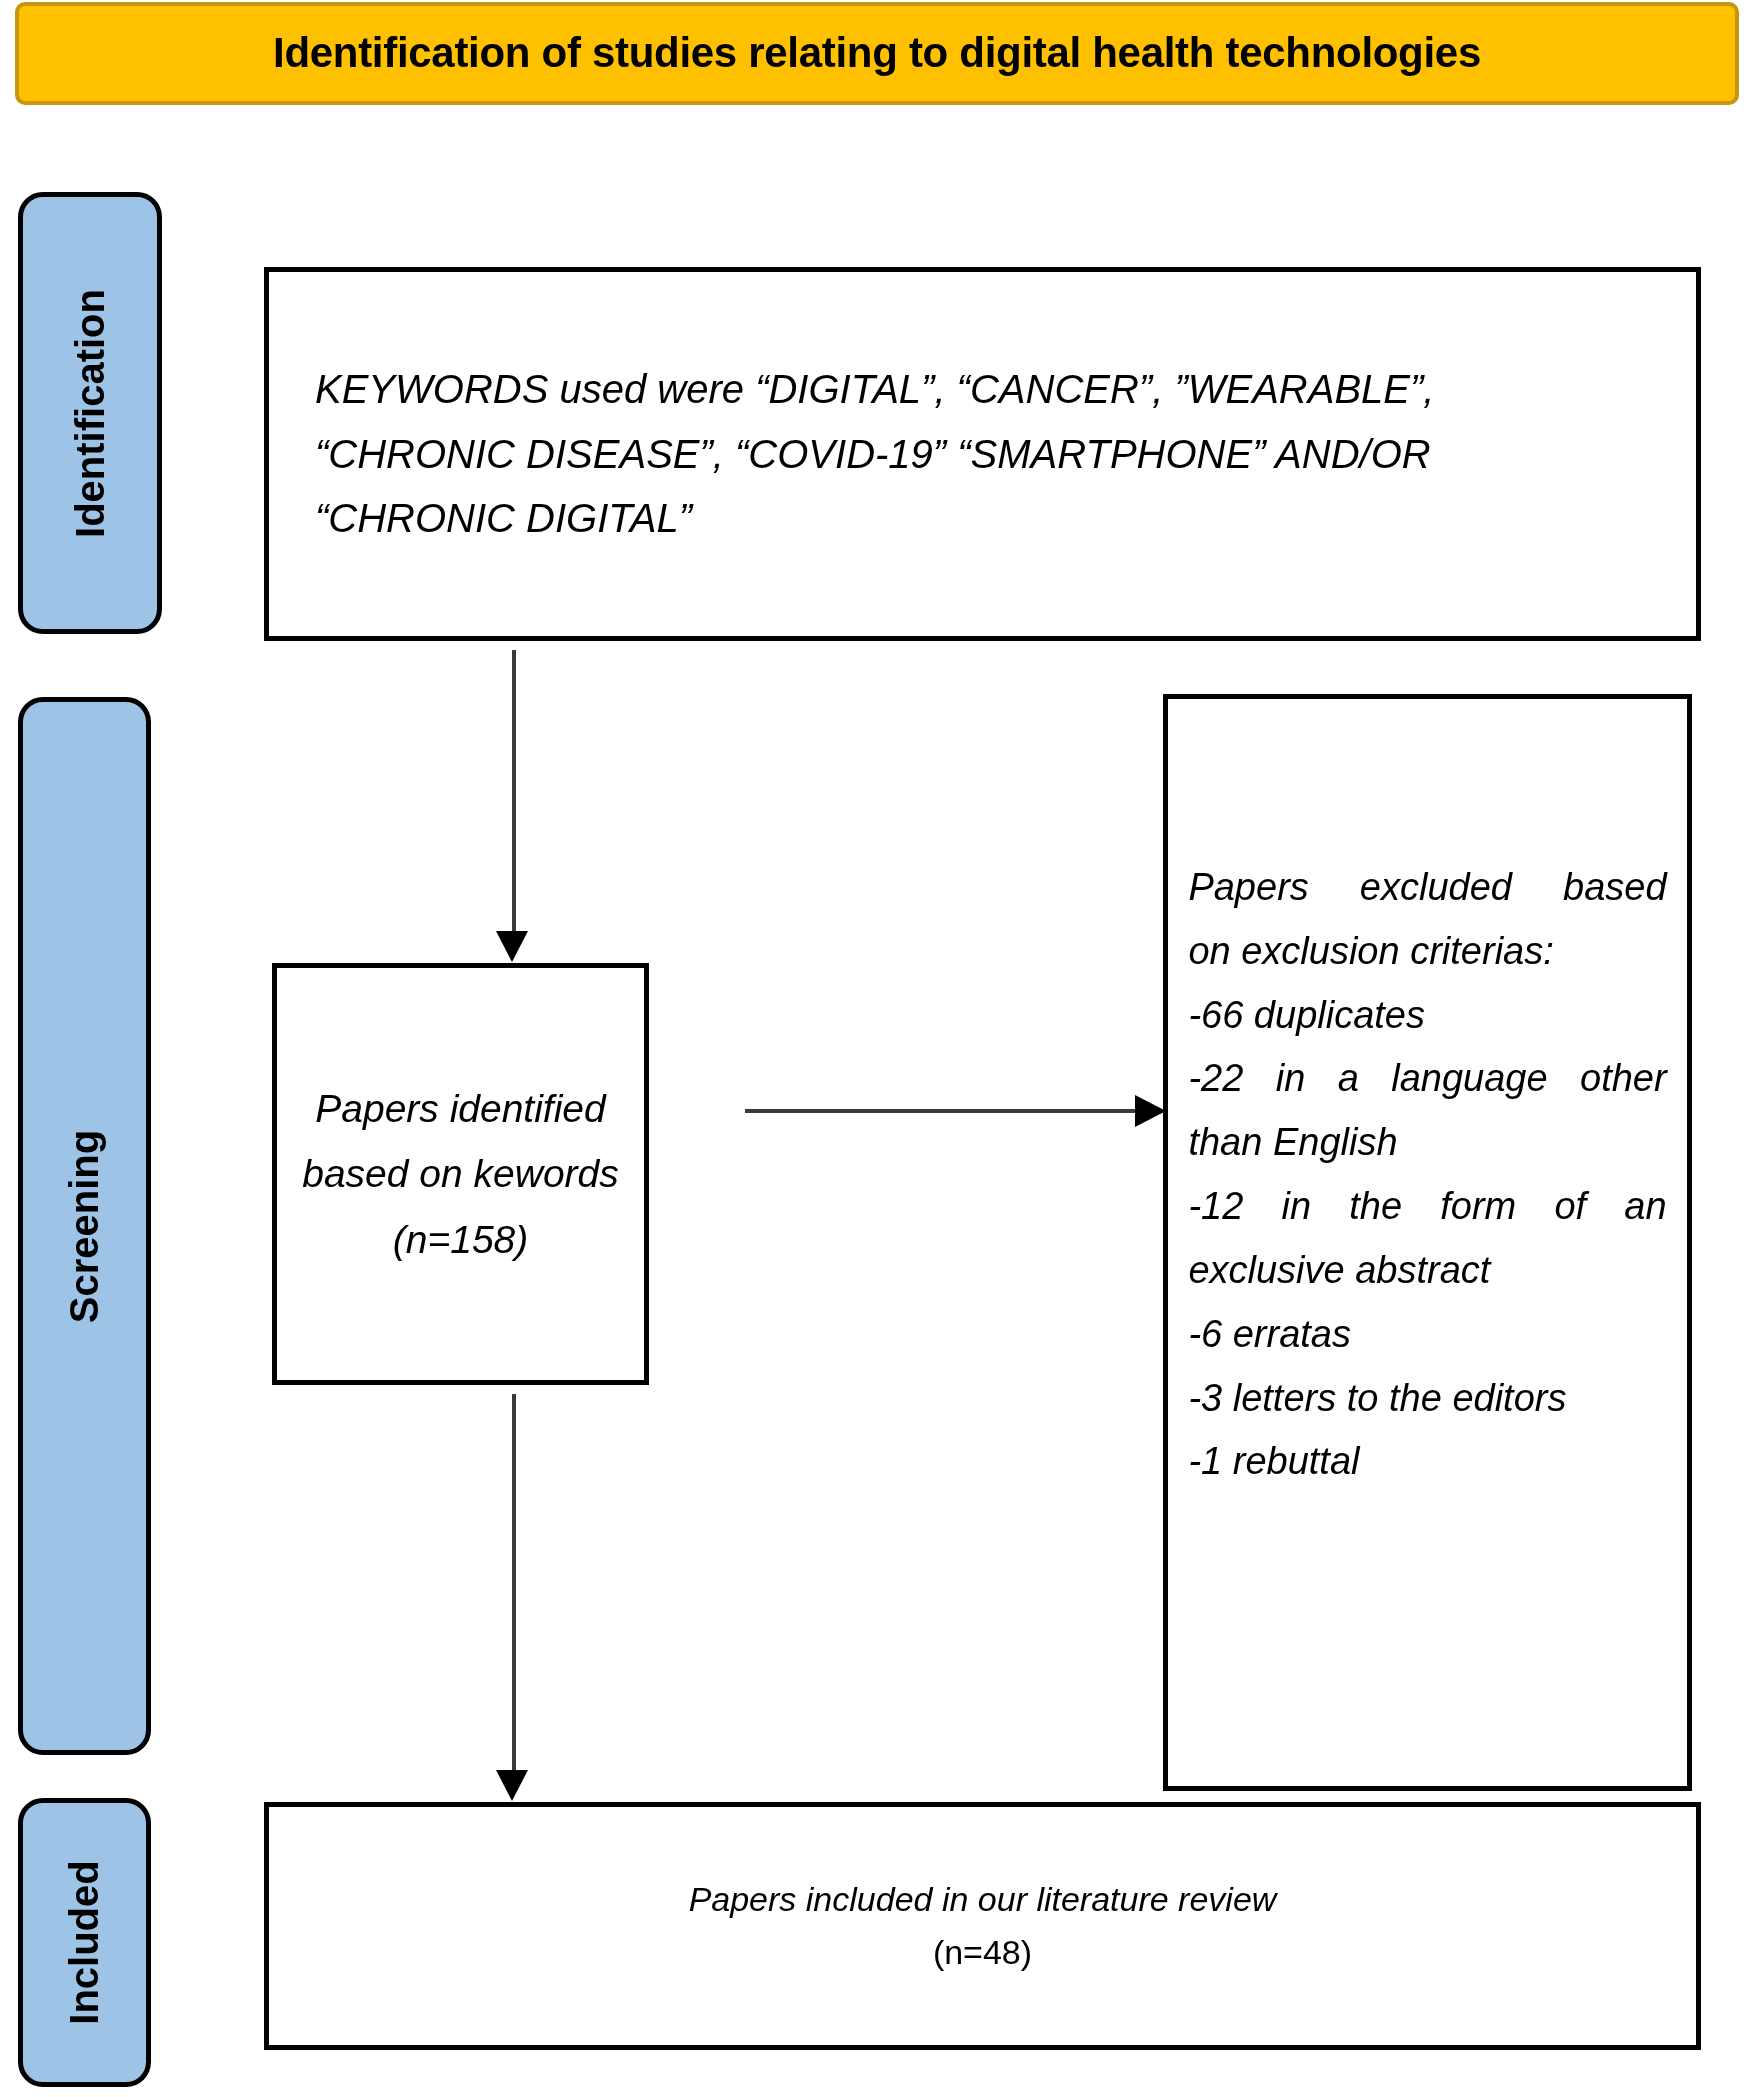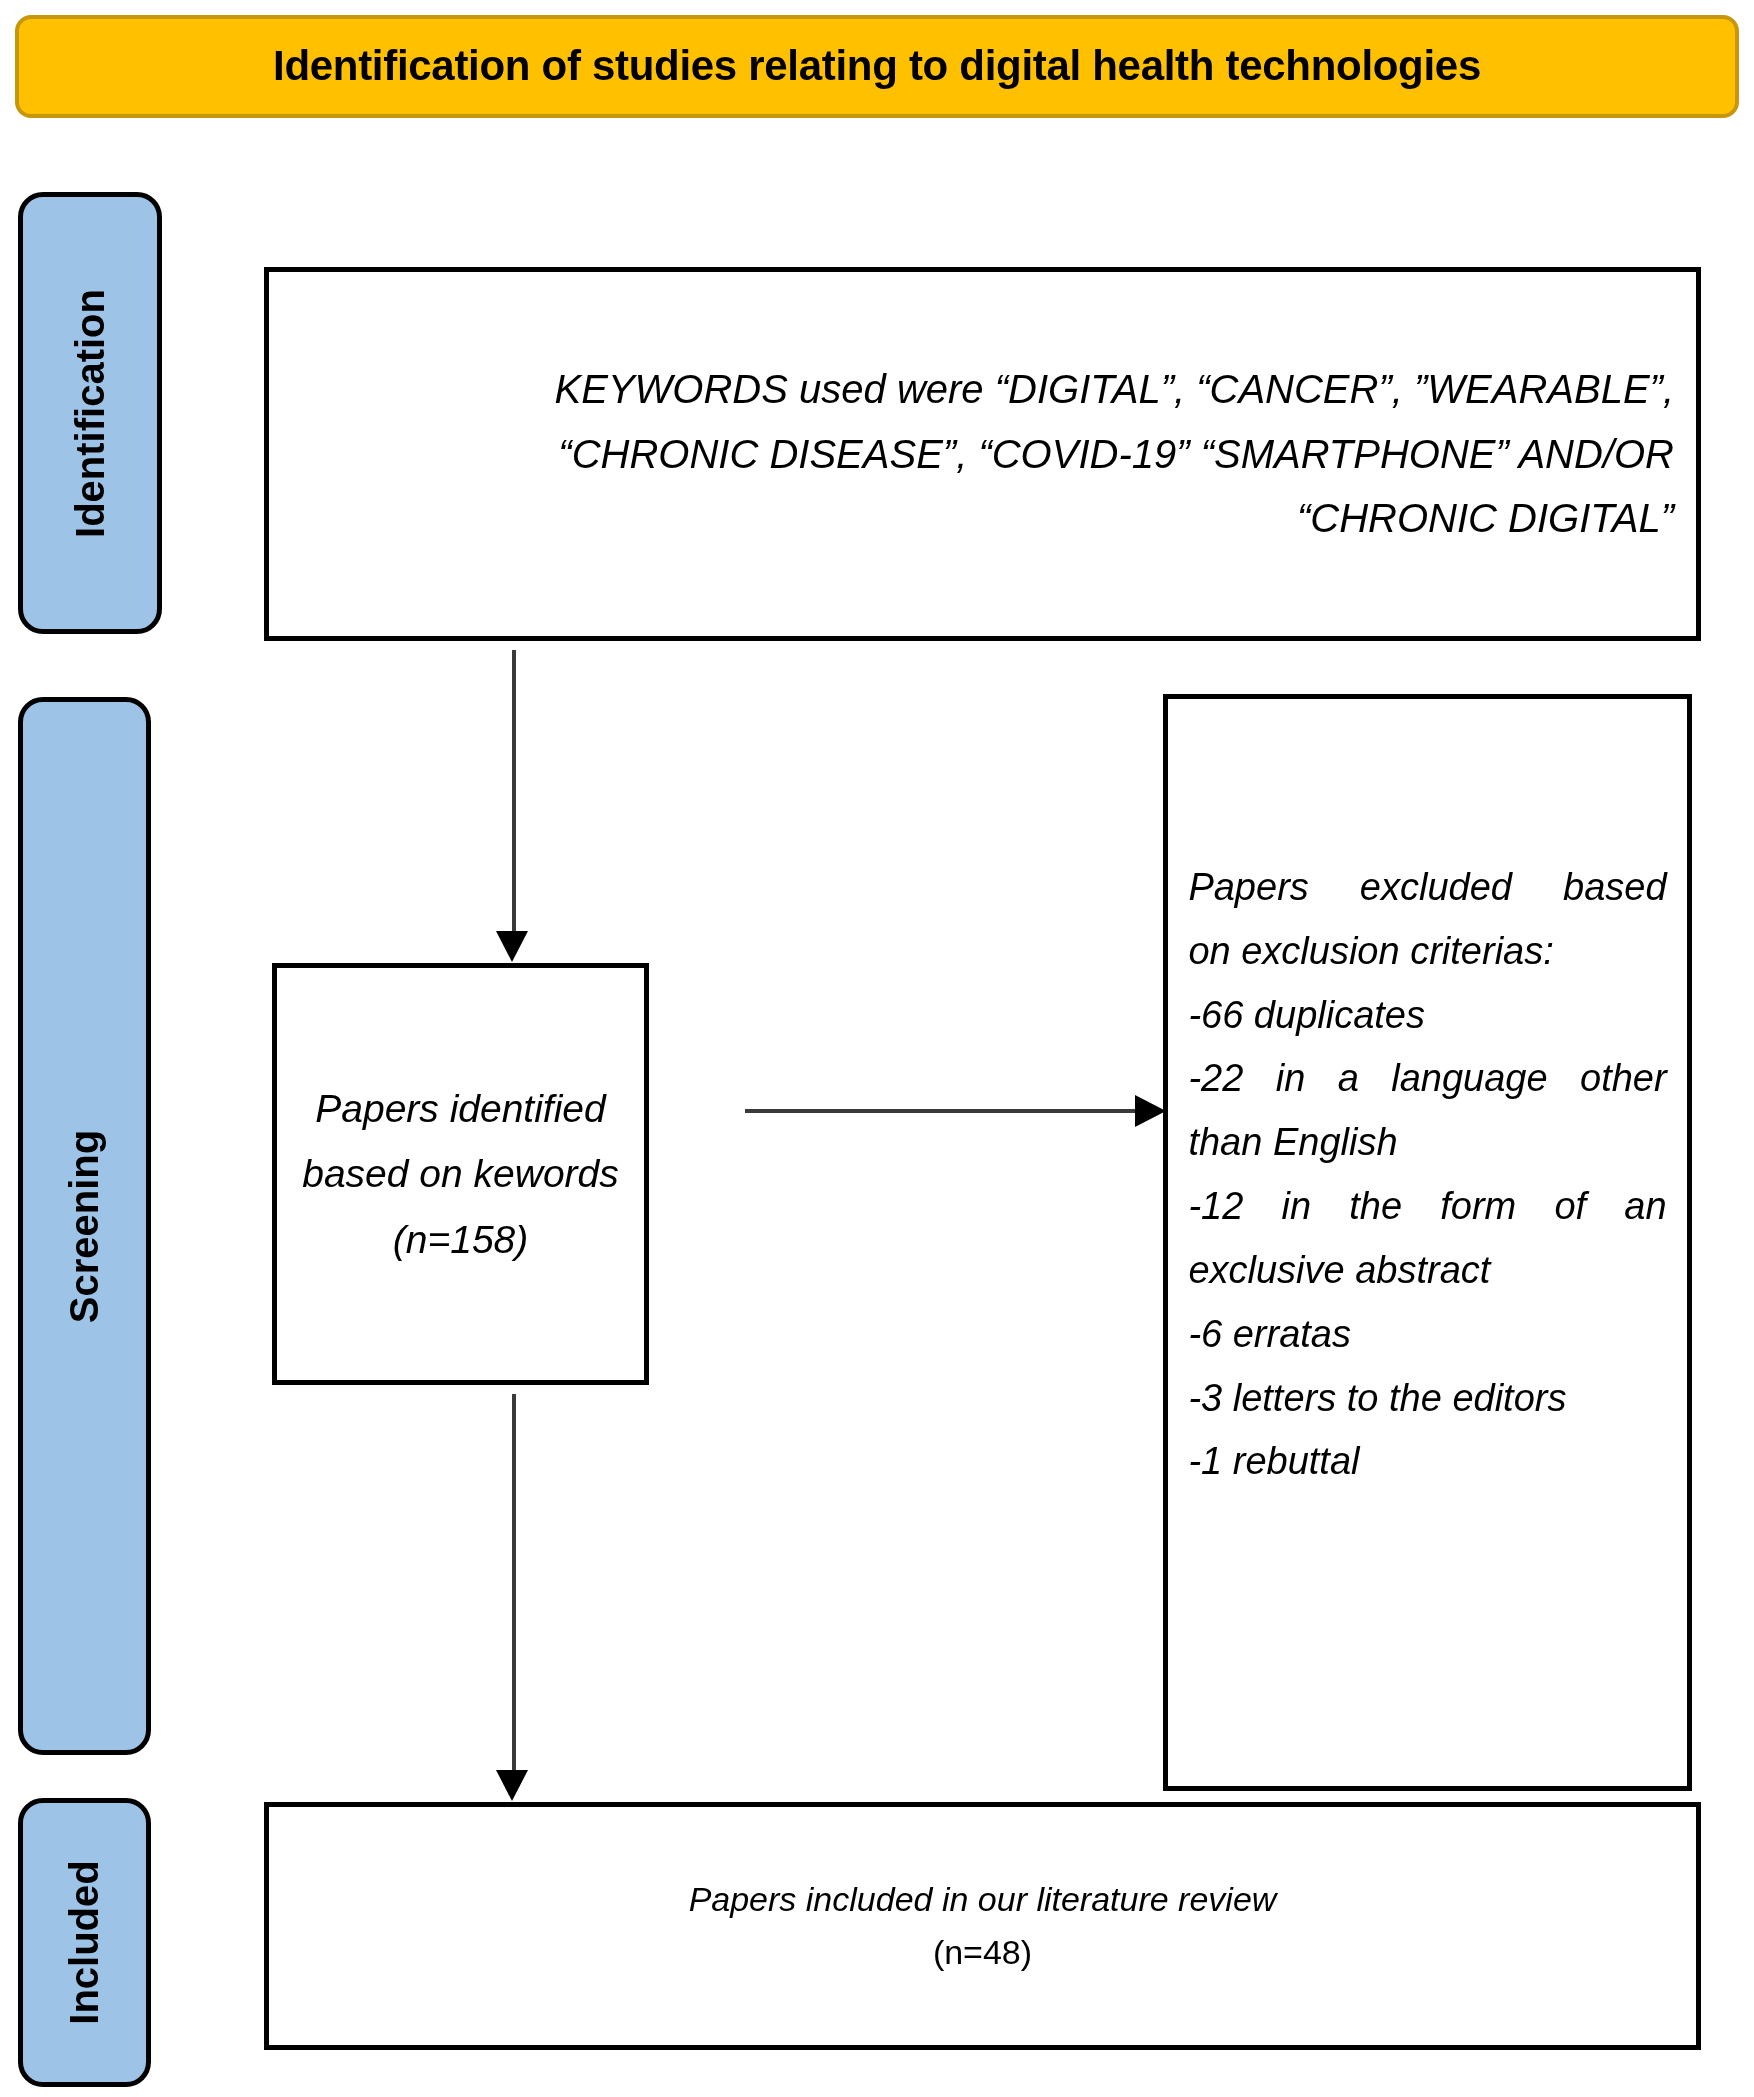--- a/index.html
+++ b/index.html
@@ -18,26 +18,26 @@
     width: 1755px;
     height: 2097px;
     background: #ffffff;
     overflow: hidden;
   }
 
   
   .title-banner {
     position: absolute;
     left: 15px;
-    top: 15px;
+    top: 2px;
     width: 1724px;
     height: 103px;
     background: #FFC000;
     border: 4.8px solid #C8960C;
-    border-radius: 16px;
+    border-radius: 10px;
     box-sizing: border-box;
     display: flex;
     align-items: center;
     justify-content: center;
   }
   .title-text {
     font-size: 42px;
     font-weight: bold;
     color: #000000;
     letter-spacing: -0.3px;
@@ -75,22 +75,22 @@
     background: #ffffff;
     border: 5.9px solid #000000;
     box-sizing: border-box;
     display: flex;
     flex-direction: column;
     justify-content: center;
   }
 
   #box-keywords {
     left: 264px; top: 267px; width: 1437px; height: 374px;
-    align-items: flex-end;
-    padding: 0 22px;
+    align-items: flex-start;
+    padding: 0 46px;
   }
   #box-keywords .line {
     font-style: italic;
     font-size: 40px;
     line-height: 1.62;
     text-align: center;
     white-space: nowrap;
   }
 
   #box-identified {

